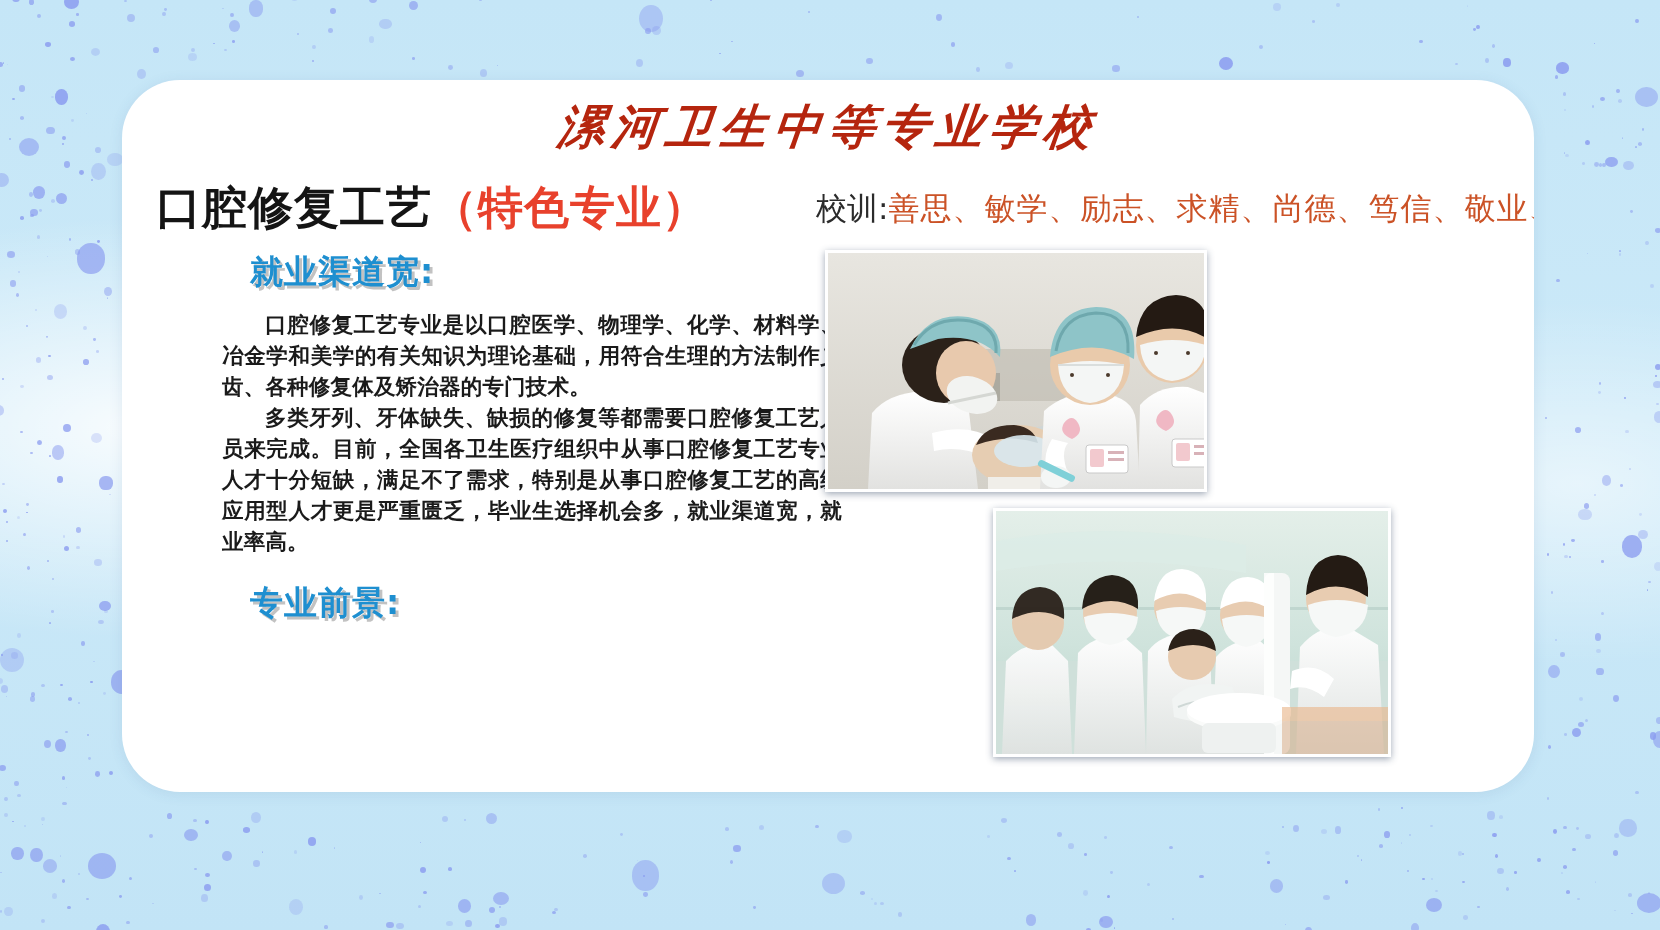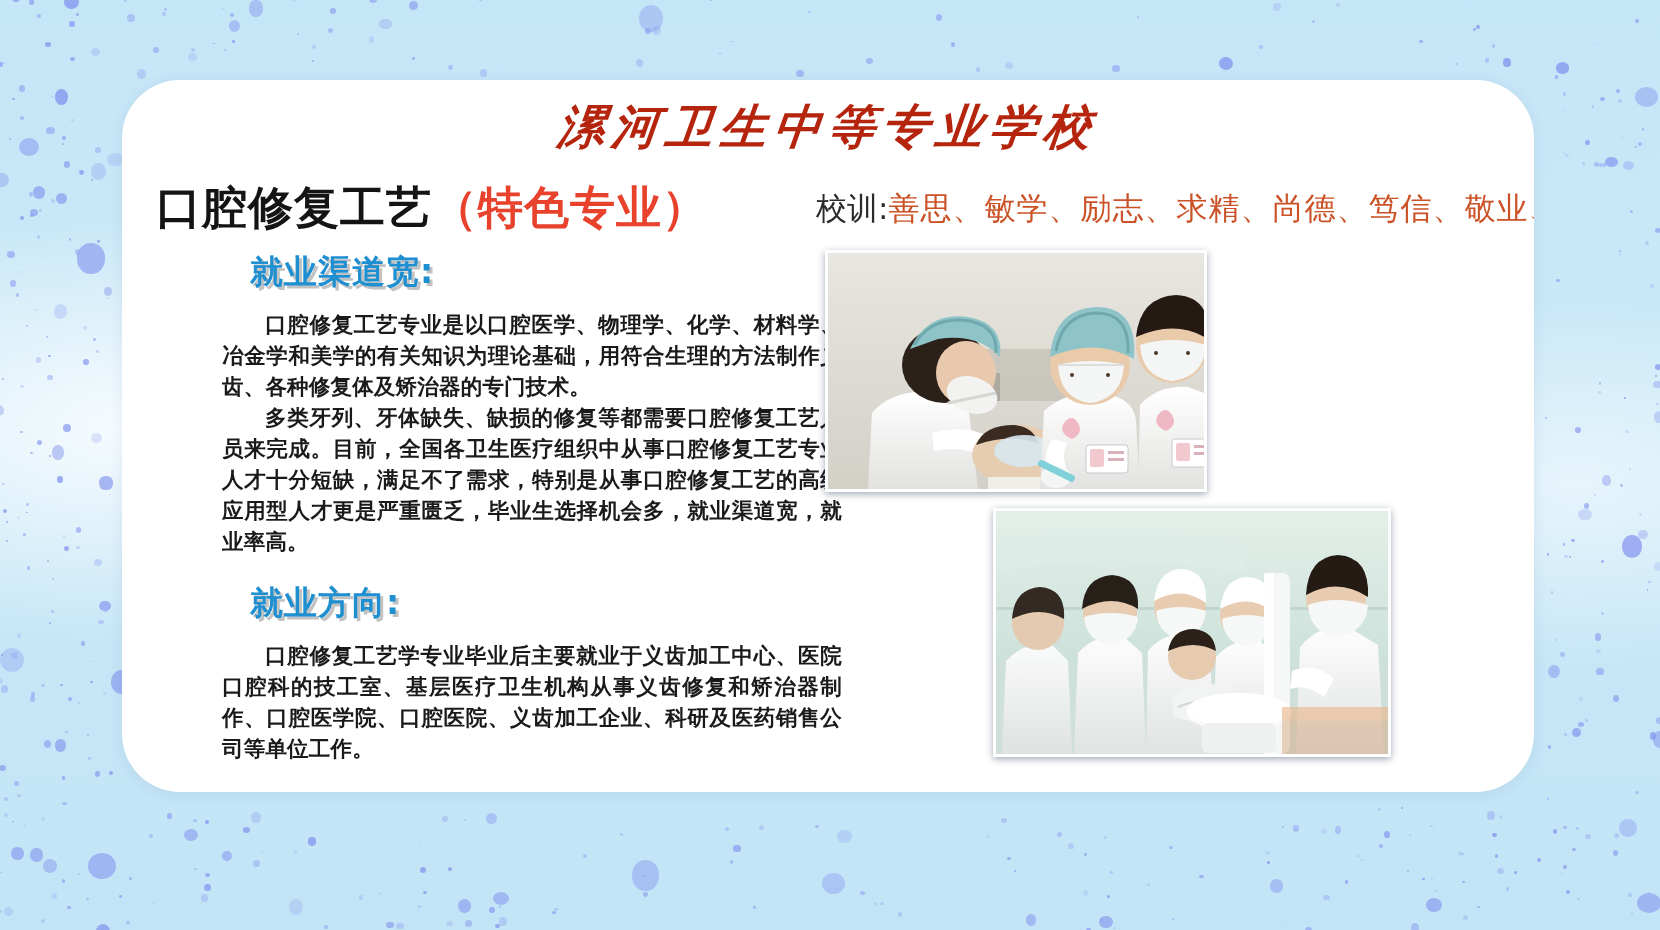--- a/index.html
+++ b/index.html
@@ -634,23 +634,22 @@
     </div>
 
     <div id="content-left" data-interactable="false">
 
       <h2 class="section-heading" data-interactable="false">就业渠道宽:</h2>
 
       <p class="body-paragraph" data-interactable="false">口腔修复工艺专业是以口腔医学、物理学、化学、材料学、冶金学和美学的有关知识为理论基础，用符合生理的方法制作义齿、各种修复体及矫治器的专门技术。</p>
 
       <p class="body-paragraph" data-interactable="false">多类牙列、牙体缺失、缺损的修复等都需要口腔修复工艺人员来完成。目前，全国各卫生医疗组织中从事口腔修复工艺专业人才十分短缺，满足不了需求，特别是从事口腔修复工艺的高级应用型人才更是严重匮乏，毕业生选择机会多，就业渠道宽，就业率高。</p>
 
-      <h2 class="section-heading" id="heading-employment" data-interactable="false">就业方向:</h2>
-
-      <p class="body-paragraph" data-interactable="false">口腔修复工艺学专业毕业后主要就业于义齿加工中心、医院口腔科的技工室、基层医疗卫生机构从事义齿修复和矫治器制作、口腔医学院、口腔医院、义齿加工企业、科研及医药销售公司等单位工作。</p>
+      <h2 class="section-heading" id="heading-employment" data-interactable="false">专业前景:</h2>
+
     </div>
 
     <div class="photo" id="photo-clinic" data-interactable="false">
       <svg viewBox="0 0 376 236" preserveAspectRatio="none" data-interactable="false">
         <defs>
           <linearGradient id="wallg" x1="0" y1="0" x2="0" y2="1">
             <stop offset="0%" stop-color="#e8e6e0"></stop>
             <stop offset="100%" stop-color="#d3d0c8"></stop>
           </linearGradient>
           <linearGradient id="coat" x1="0" y1="0" x2="0" y2="1">

